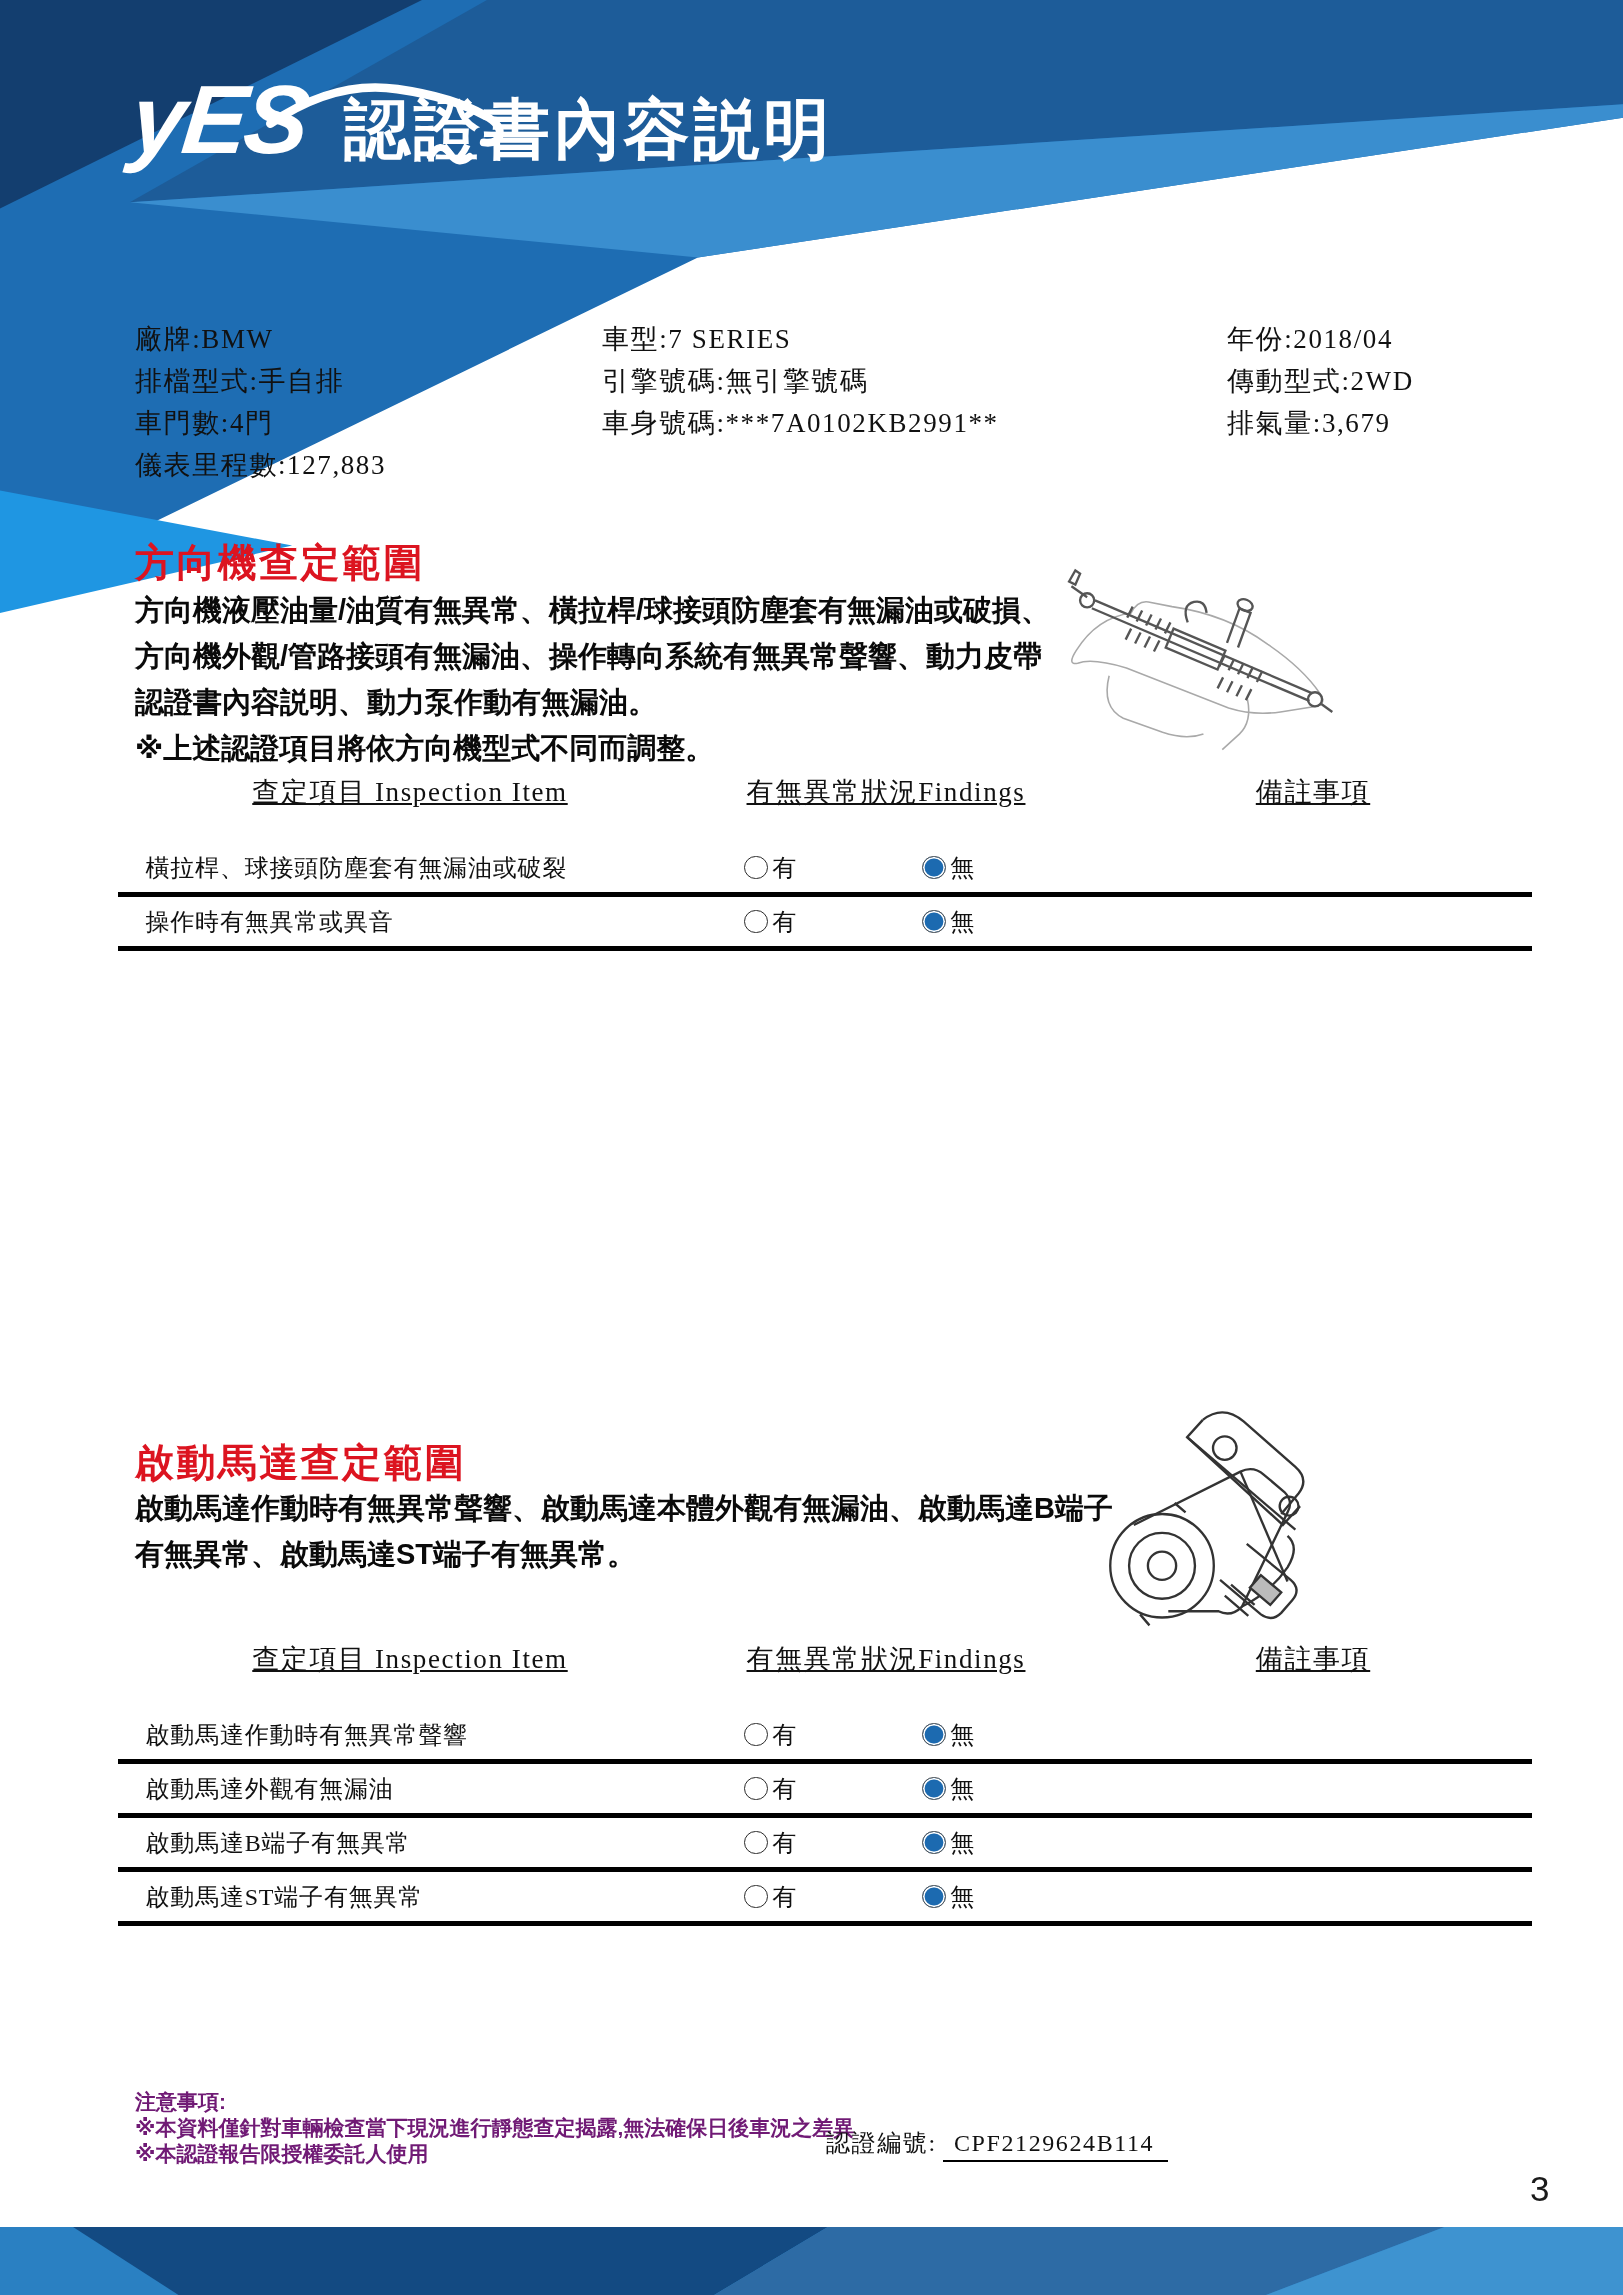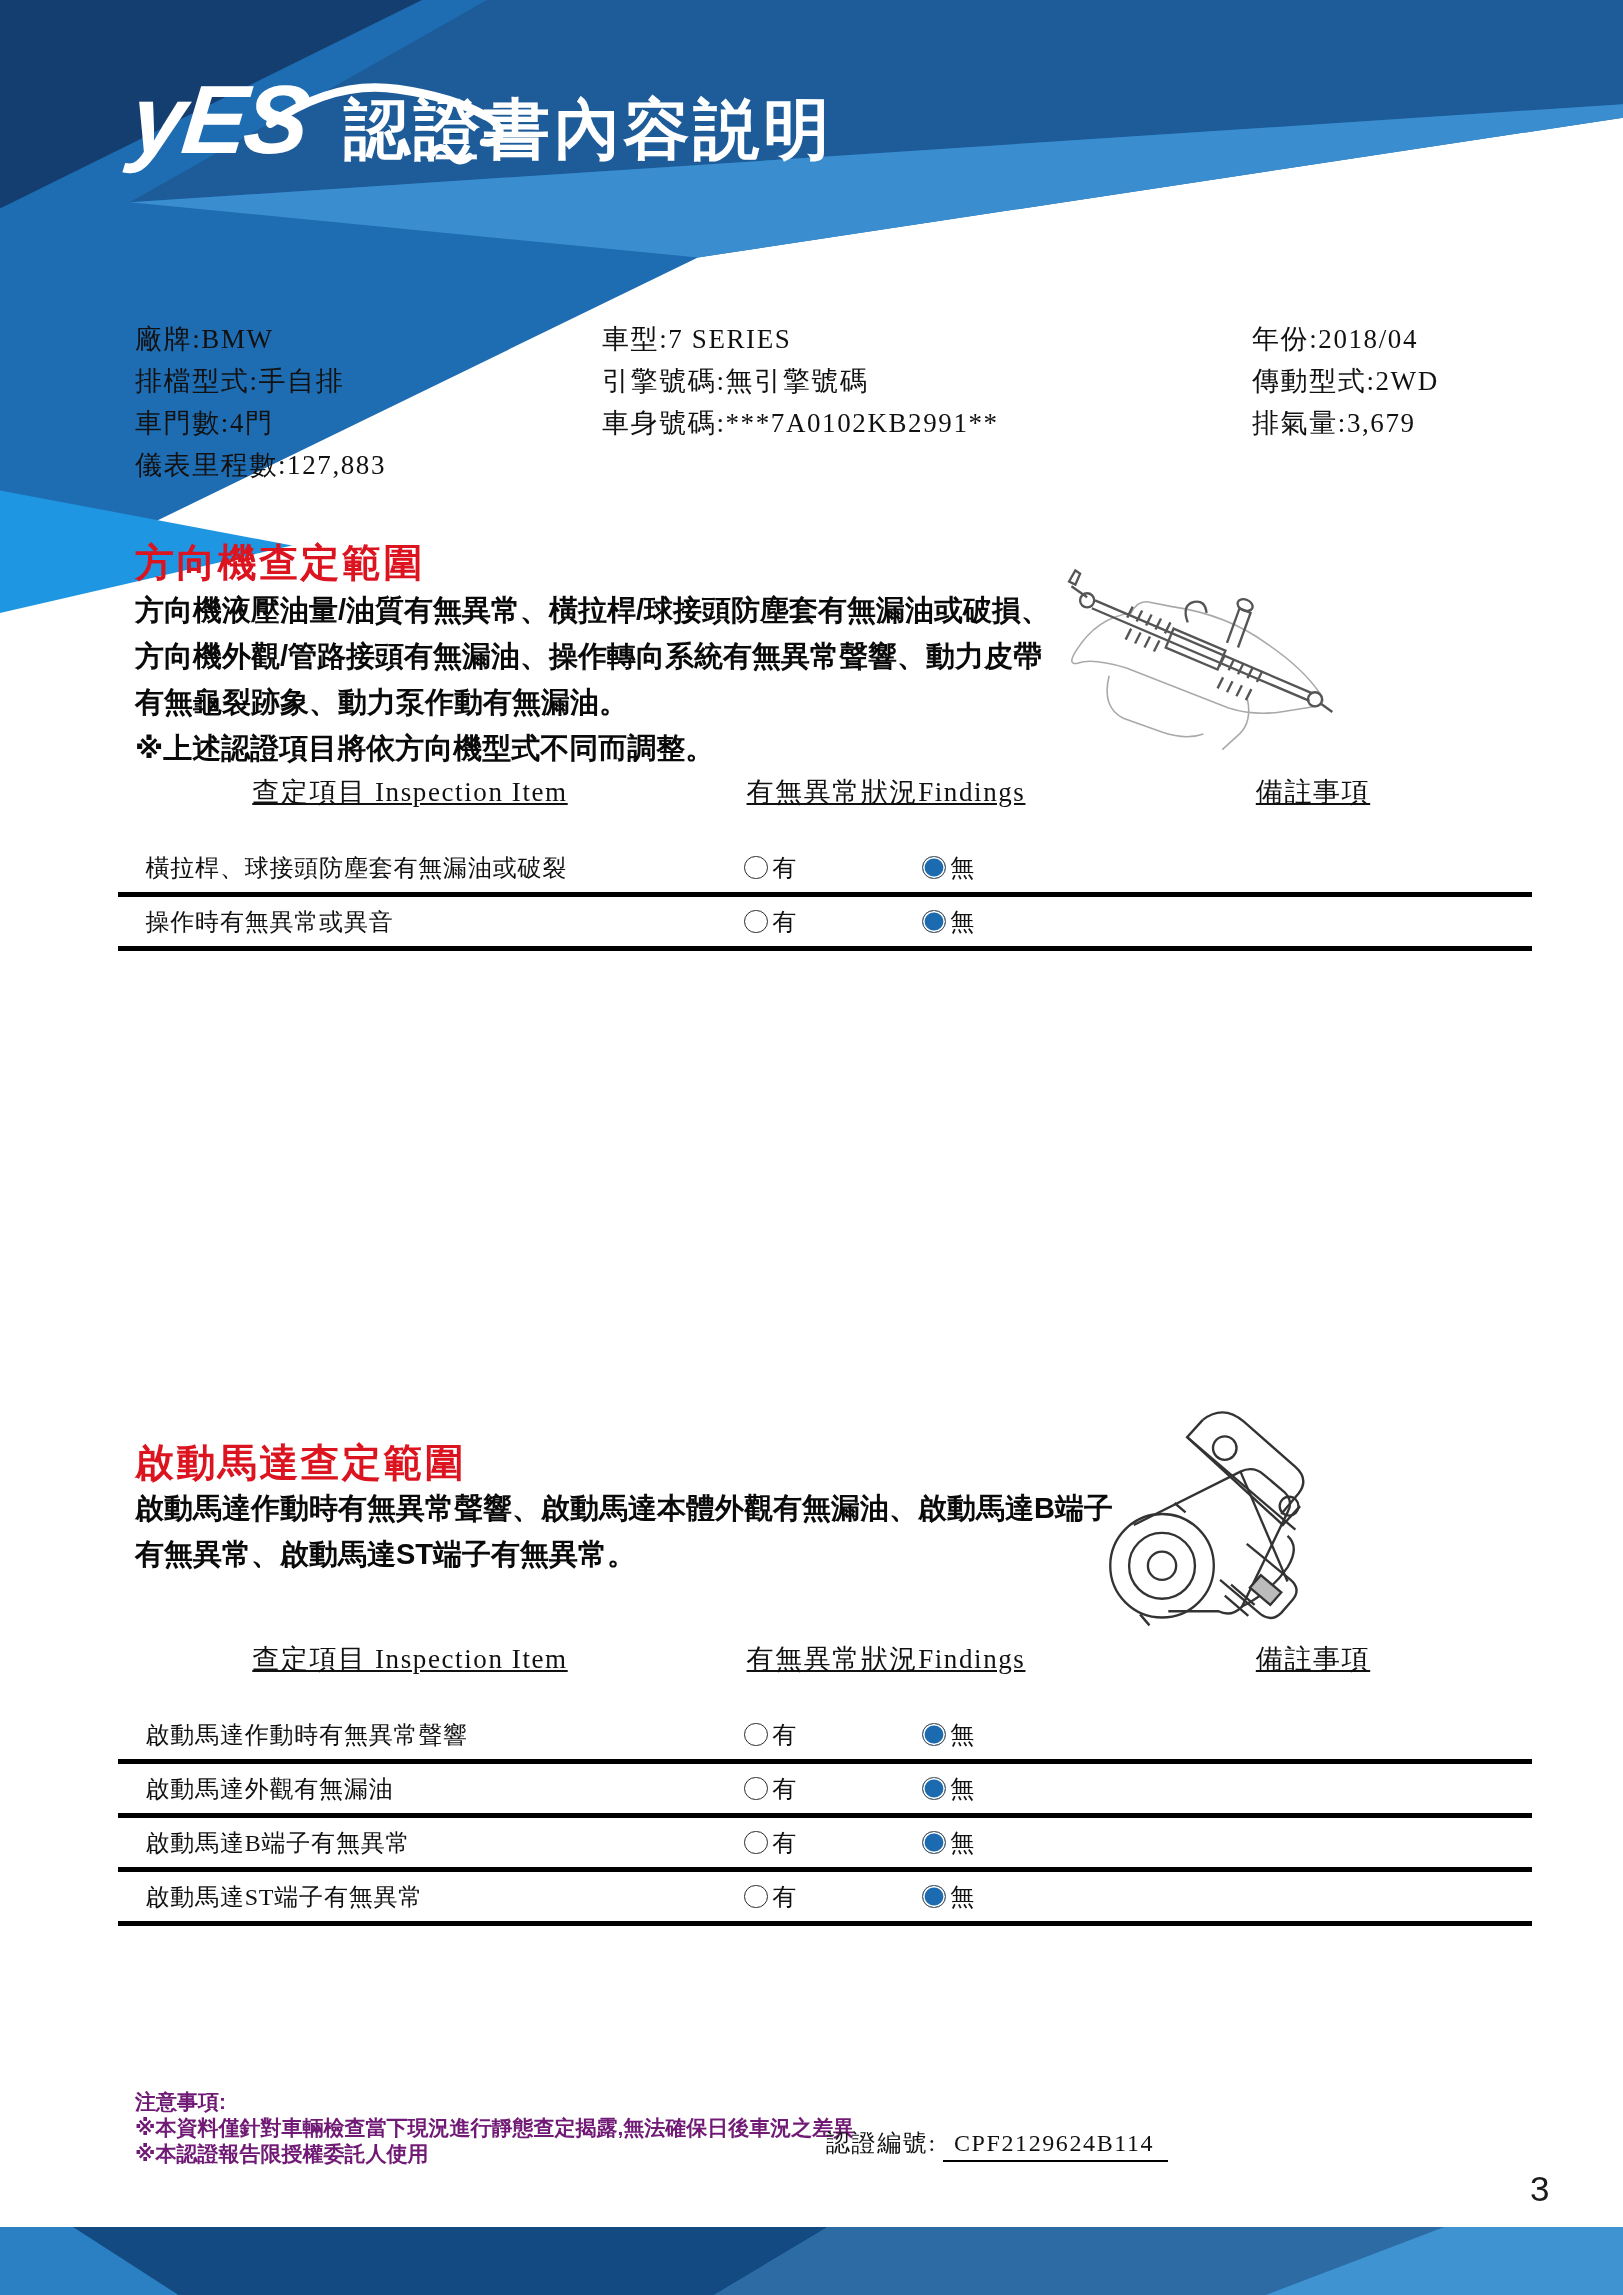--- a/index.html
+++ b/index.html
@@ -19,21 +19,21 @@
   .logo-text{position:absolute;left:0;top:-4.7px;font-family:"Liberation Sans","DejaVu Sans",sans-serif;
              font-size:97px;font-weight:700;font-style:italic;color:#fff;letter-spacing:-3.1px;transform:skewX(-6deg);}
   .logo-car{position:absolute;left:132px;top:6.3px;width:259px;height:102px;}
   .header-title{position:absolute;left:344px;top:85px;width:628px;
                 font-family:"Liberation Sans","DejaVu Sans",sans-serif;font-weight:700;
                 font-size:66px;color:#fff;letter-spacing:3.9px;white-space:nowrap;}
 
   
   .vehicle-info{position:absolute;top:313px;left:0;width:1623px;}
   .info-col{position:absolute;top:8px;}
-  .col0{left:135px;} .col1{left:602px;} .col2{left:1227px;margin-left:25px;}
+  .col0{left:135px;} .col1{left:602px;} .col2{left:1227px;}
   .info-row{height:42px;font-size:27px;letter-spacing:1.6px;white-space:nowrap;}
 
   
   .sec-title{position:absolute;left:135px;margin:0;
              font-family:Liberation Serif, serif;font-weight:700;
              font-size:39px;letter-spacing:2.4px;white-space:nowrap;}
   .sec-desc{position:absolute;left:135px;width:958px;
             font-family:"Liberation Sans","DejaVu Sans",sans-serif;font-weight:700;
             font-size:29px;color:#0a0a0a;white-space:nowrap;}
   .desc-line{height:46px;}
@@ -110,21 +110,21 @@
         <div class="info-row"><span class="info-lbl">年份</span><span class="info-sep">:</span><span class="info-val">2018/04</span></div>
         <div class="info-row"><span class="info-lbl">傳動型式</span><span class="info-sep">:</span><span class="info-val">2WD</span></div>
         <div class="info-row"><span class="info-lbl">排氣量</span><span class="info-sep">:</span><span class="info-val">3,679</span></div>
       </div>
   </div>
 
   <h2 class="sec-title" style="top:536px;color:#dc1420;">方向機查定範圍</h2>
   <div class="sec-desc" style="top:591px;">
       <div class="desc-line">方向機液壓油量/油質有無異常、橫拉桿/球接頭防塵套有無漏油或破損、</div>
       <div class="desc-line">方向機外觀/管路接頭有無漏油、操作轉向系統有無異常聲響、動力皮帶</div>
-      <div class="desc-line">有無龜裂跡象、動力泵作動有無漏油。</div>
+      <div class="desc-line">認證書內容説明、動力泵作動有無漏油。</div>
       <div class="desc-line">※上述認證項目將依方向機型式不同而調整。</div>
     </div>
 
   <div class="illus" style="left:1062px;top:550px;width:275px;height:206px;">
     <svg viewBox="0 0 350 262">
       <g fill="none" stroke="#a9a9a9" stroke-width="2">
         <path d="M18,128 q26,-42 70,-48 q8,-16 22,-14 l30,6 q70,10 122,48 q44,30 66,62 q10,14 -6,17 l-44,7 q-34,5 -66,-5 L82,150 q-44,-13 -62,-6 q-14,3 -2,-16 z"></path>
         <path d="M60,160 q-10,40 18,54 l50,18 q30,10 52,2"></path>
         <path d="M236,190 q6,28 -10,44 l-22,20"></path>
       </g>

